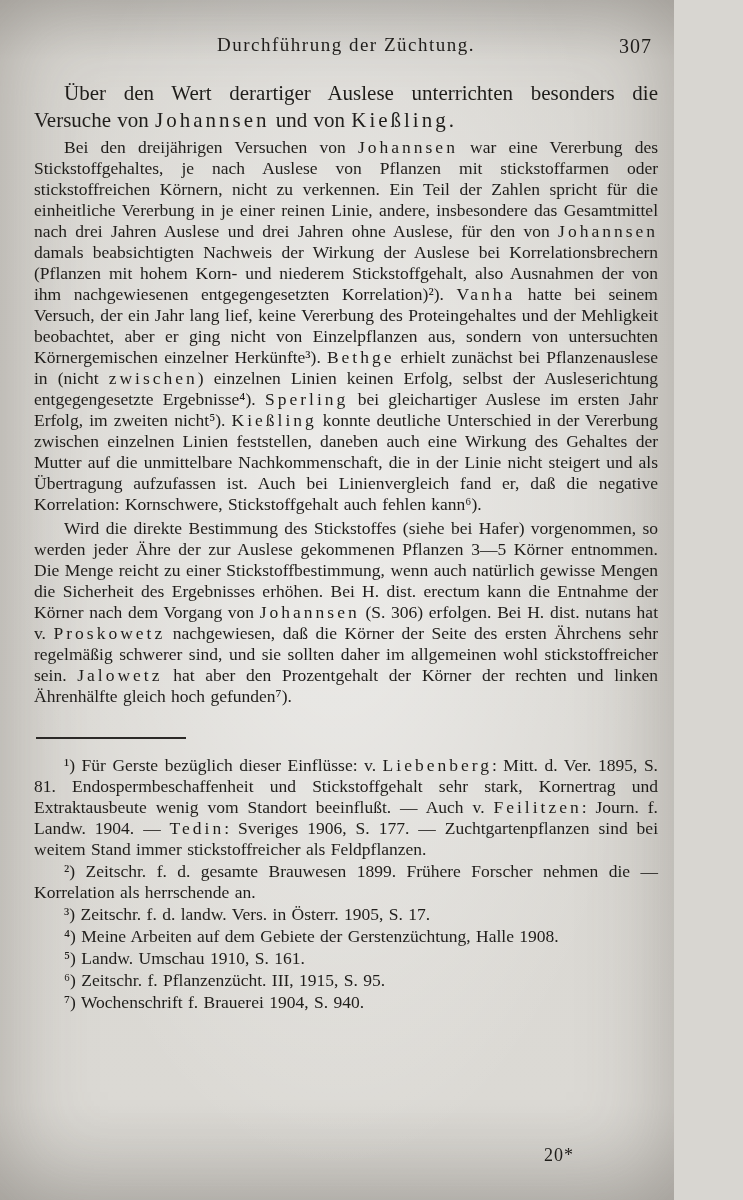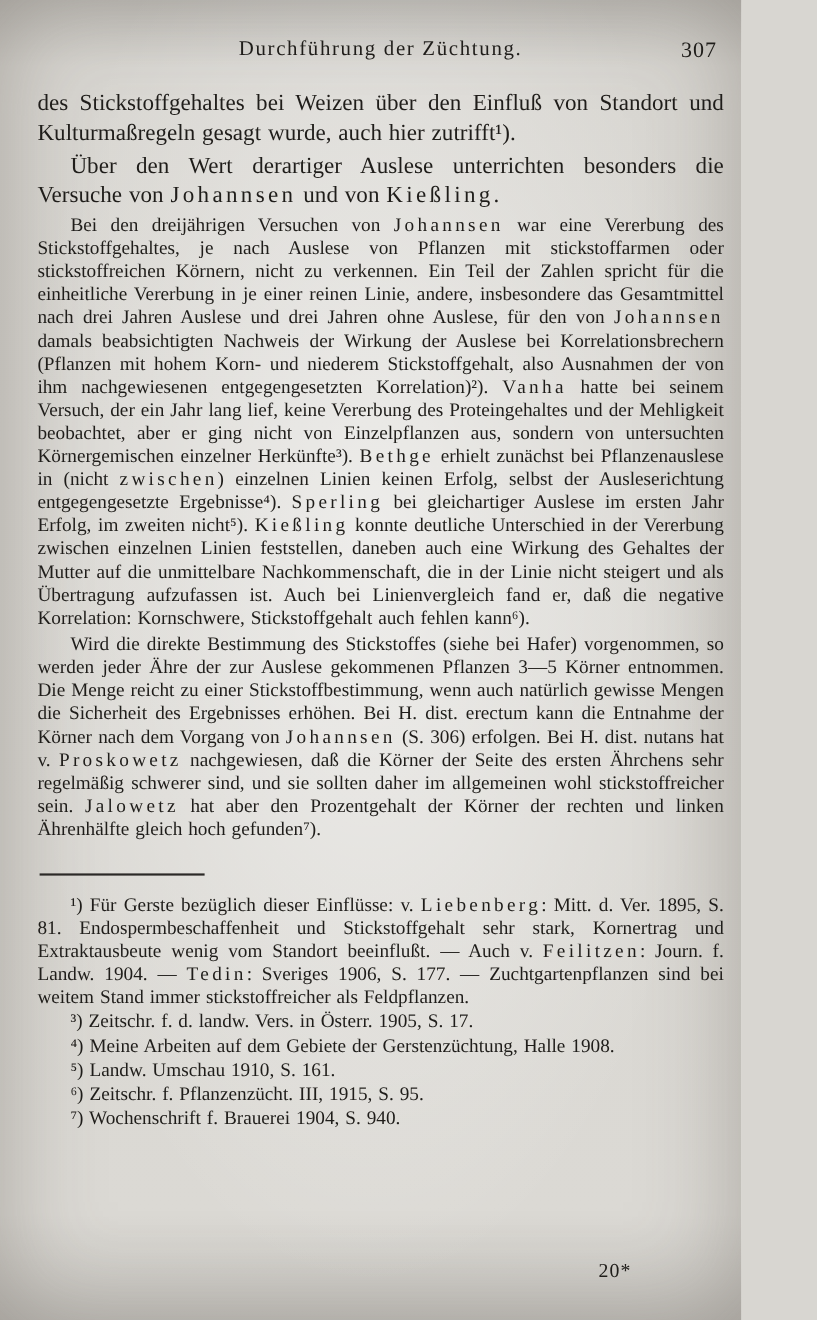--- a/index.html
+++ b/index.html
@@ -54,30 +54,30 @@
 <body>
 
 <div class="page">
 
   <div class="header">
     <span class="title">Durchführung der Züchtung.</span>
     <span class="pagenum">307</span>
   </div>
 
   <div class="body-text">
-      <p class="para main"><span class="">des Stickstoffgehaltes bei Weizen über den Einfluß von Standort und Kulturmaßregeln gesagt wurde, auch hier zutrifft¹).</span></p>
       <p class="para main indent"><span class="">Über den Wert derartiger Auslese unterrichten besonders die Versuche von </span><span class="sperr">Johannsen</span><span class=""> und von </span><span class="sperr">Kießling</span><span class="">.</span></p>
       <p class="para small indent"><span class="">Bei den dreijährigen Versuchen von </span><span class="sperr">Johannsen</span><span class=""> war eine Vererbung des Stickstoffgehaltes, je nach Auslese von Pflanzen mit stickstoffarmen oder stickstoffreichen Körnern, nicht zu verkennen.  Ein Teil der Zahlen spricht für die einheitliche Vererbung in je einer reinen Linie, andere, insbesondere das Gesamtmittel nach drei Jahren Auslese und drei Jahren ohne Auslese, für den von </span><span class="sperr">Johannsen</span><span class=""> damals beabsichtigten Nachweis der Wirkung der Auslese bei Korrelationsbrechern (Pflanzen mit hohem Korn- und niederem Stickstoffgehalt, also Ausnahmen der von ihm nachgewiesenen entgegengesetzten Korrelation)²).  </span><span class="sperr">Vanha</span><span class=""> hatte bei seinem Versuch, der ein Jahr lang lief, keine Vererbung des Proteingehaltes und der Mehligkeit beobachtet, aber er ging nicht von Einzelpflanzen aus, sondern von untersuchten Körnergemischen einzelner Herkünfte³).  </span><span class="sperr">Bethge</span><span class=""> erhielt zunächst bei Pflanzenauslese in (nicht </span><span class="sperr">zwischen</span><span class="">) einzelnen Linien keinen Erfolg, selbst der Ausleserichtung entgegengesetzte Ergebnisse⁴).  </span><span class="sperr">Sperling</span><span class=""> bei gleichartiger Auslese im ersten Jahr Erfolg, im zweiten nicht⁵).  </span><span class="sperr">Kießling</span><span class=""> konnte deutliche Unterschied in der Vererbung zwischen einzelnen Linien feststellen, daneben auch eine Wirkung des Gehaltes der Mutter auf die unmittelbare Nachkommenschaft, die in der Linie nicht steigert und als Übertragung aufzufassen ist.  Auch bei Linienvergleich fand er, daß die negative Korrelation: Kornschwere, Stickstoffgehalt auch fehlen kann⁶).</span></p>
       <p class="para small indent"><span class="">Wird die direkte Bestimmung des Stickstoffes (siehe bei Hafer) vorgenommen, so werden jeder Ähre der zur Auslese gekommenen Pflanzen 3—5 Körner entnommen.  Die Menge reicht zu einer Stickstoffbestimmung, wenn auch natürlich gewisse Mengen die Sicherheit des Ergebnisses erhöhen.  Bei H. dist. erectum kann die Entnahme der Körner nach dem Vorgang von </span><span class="sperr">Johannsen</span><span class=""> (S. 306) erfolgen.  Bei H. dist. nutans hat v. </span><span class="sperr">Proskowetz</span><span class=""> nachgewiesen, daß die Körner der Seite des ersten Ährchens sehr regelmäßig schwerer sind, und sie sollten daher im allgemeinen wohl stickstoffreicher sein.  </span><span class="sperr">Jalowetz</span><span class=""> hat aber den Prozentgehalt der Körner der rechten und linken Ährenhälfte gleich hoch gefunden⁷).</span></p>
     </div>
 
   <div class="fn-rule"></div>
 
   <div class="footnotes">
       <p class="para small indent"><span class="">¹) Für Gerste bezüglich dieser Einflüsse: v. </span><span class="sperr">Liebenberg</span><span class="">: Mitt. d. Ver. 1895, S. 81.  Endospermbeschaffenheit und Stickstoffgehalt sehr stark, Kornertrag und Extraktausbeute wenig vom Standort beeinflußt. — Auch v. </span><span class="sperr">Feilitzen</span><span class="">: Journ. f. Landw. 1904. — </span><span class="sperr">Tedin</span><span class="">: Sveriges 1906, S. 177. — Zuchtgartenpflanzen sind bei weitem Stand immer stickstoffreicher als Feldpflanzen.</span></p>
+      <p class="para small indent"><span class="">²) Zeitschr. f. d. gesamte Brauwesen 1899.  Frühere Forscher nehmen die — Korrelation als herrschende an.</span></p>
       <p class="para small indent"><span class="">³) Zeitschr. f. d. landw. Vers. in Österr. 1905, S. 17.</span></p>
       <p class="para small indent"><span class="">⁴) Meine Arbeiten auf dem Gebiete der Gerstenzüchtung, Halle 1908.</span></p>
       <p class="para small indent"><span class="">⁵) Landw. Umschau 1910, S. 161.</span></p>
       <p class="para small indent"><span class="">⁶) Zeitschr. f. Pflanzenzücht. III, 1915, S. 95.</span></p>
       <p class="para small indent"><span class="">⁷) Wochenschrift f. Brauerei 1904, S. 940.</span></p>
     </div>
 
   <span class="signature">20*</span>
 
 </div>

